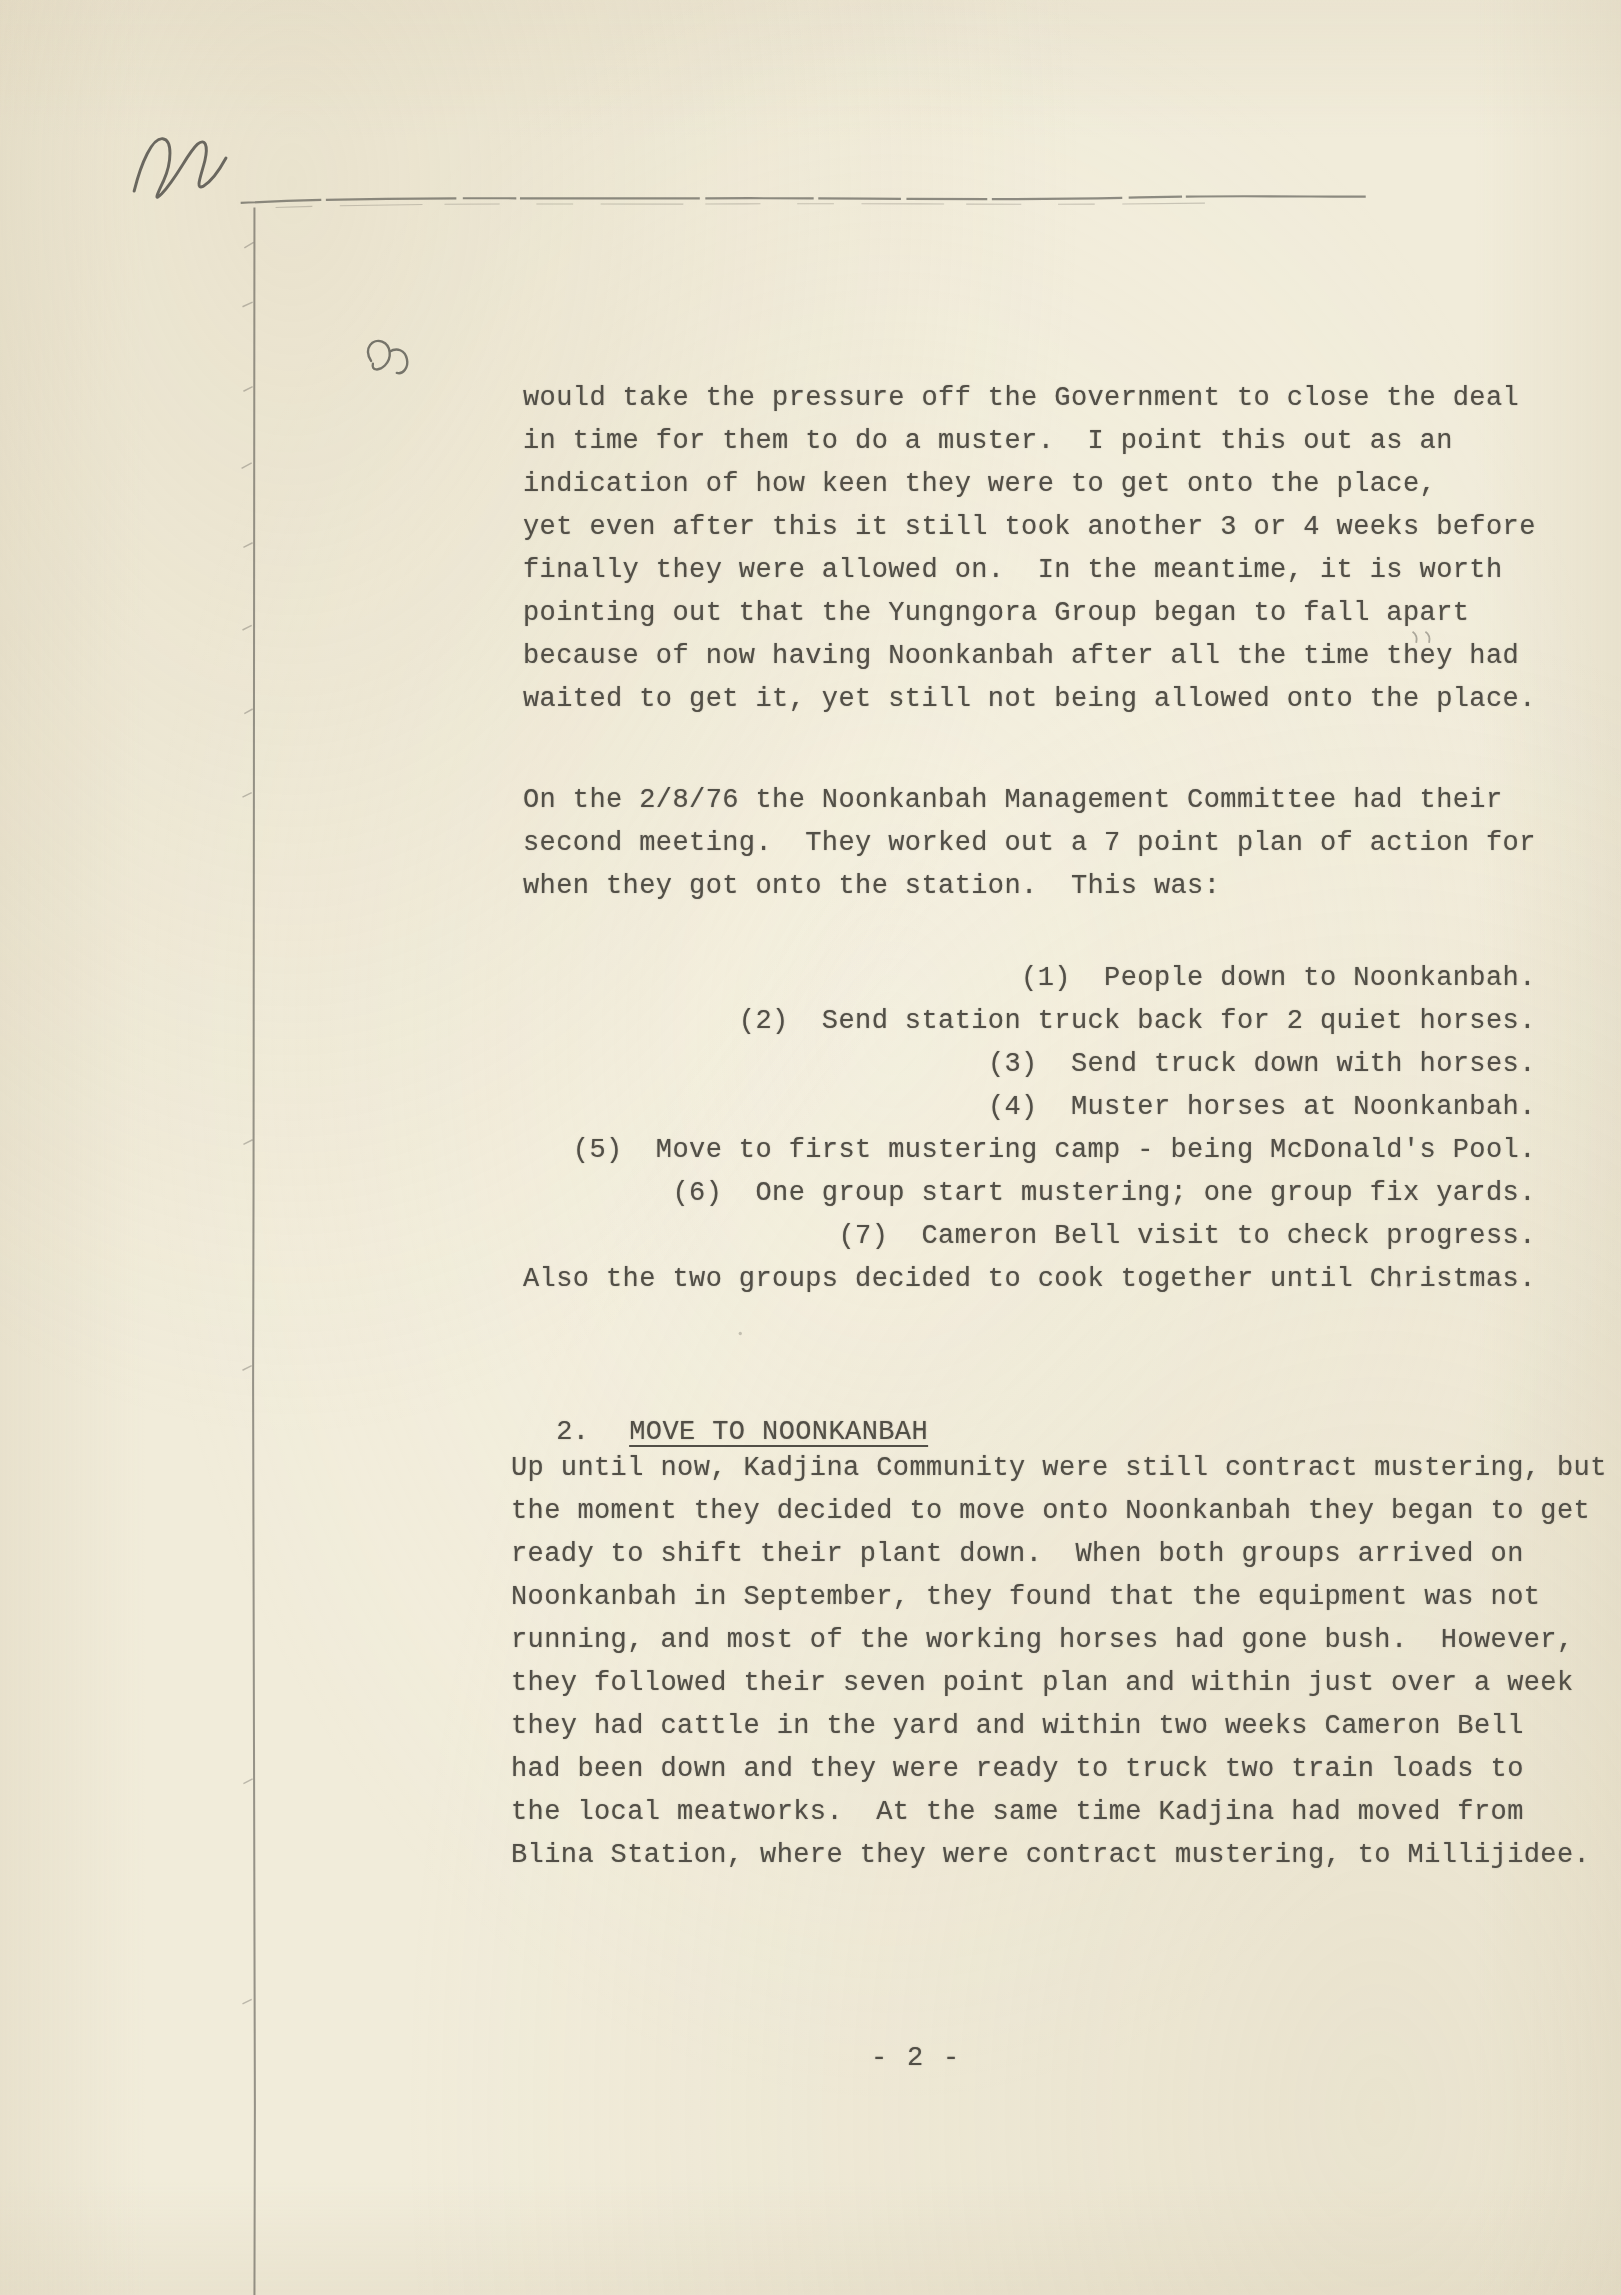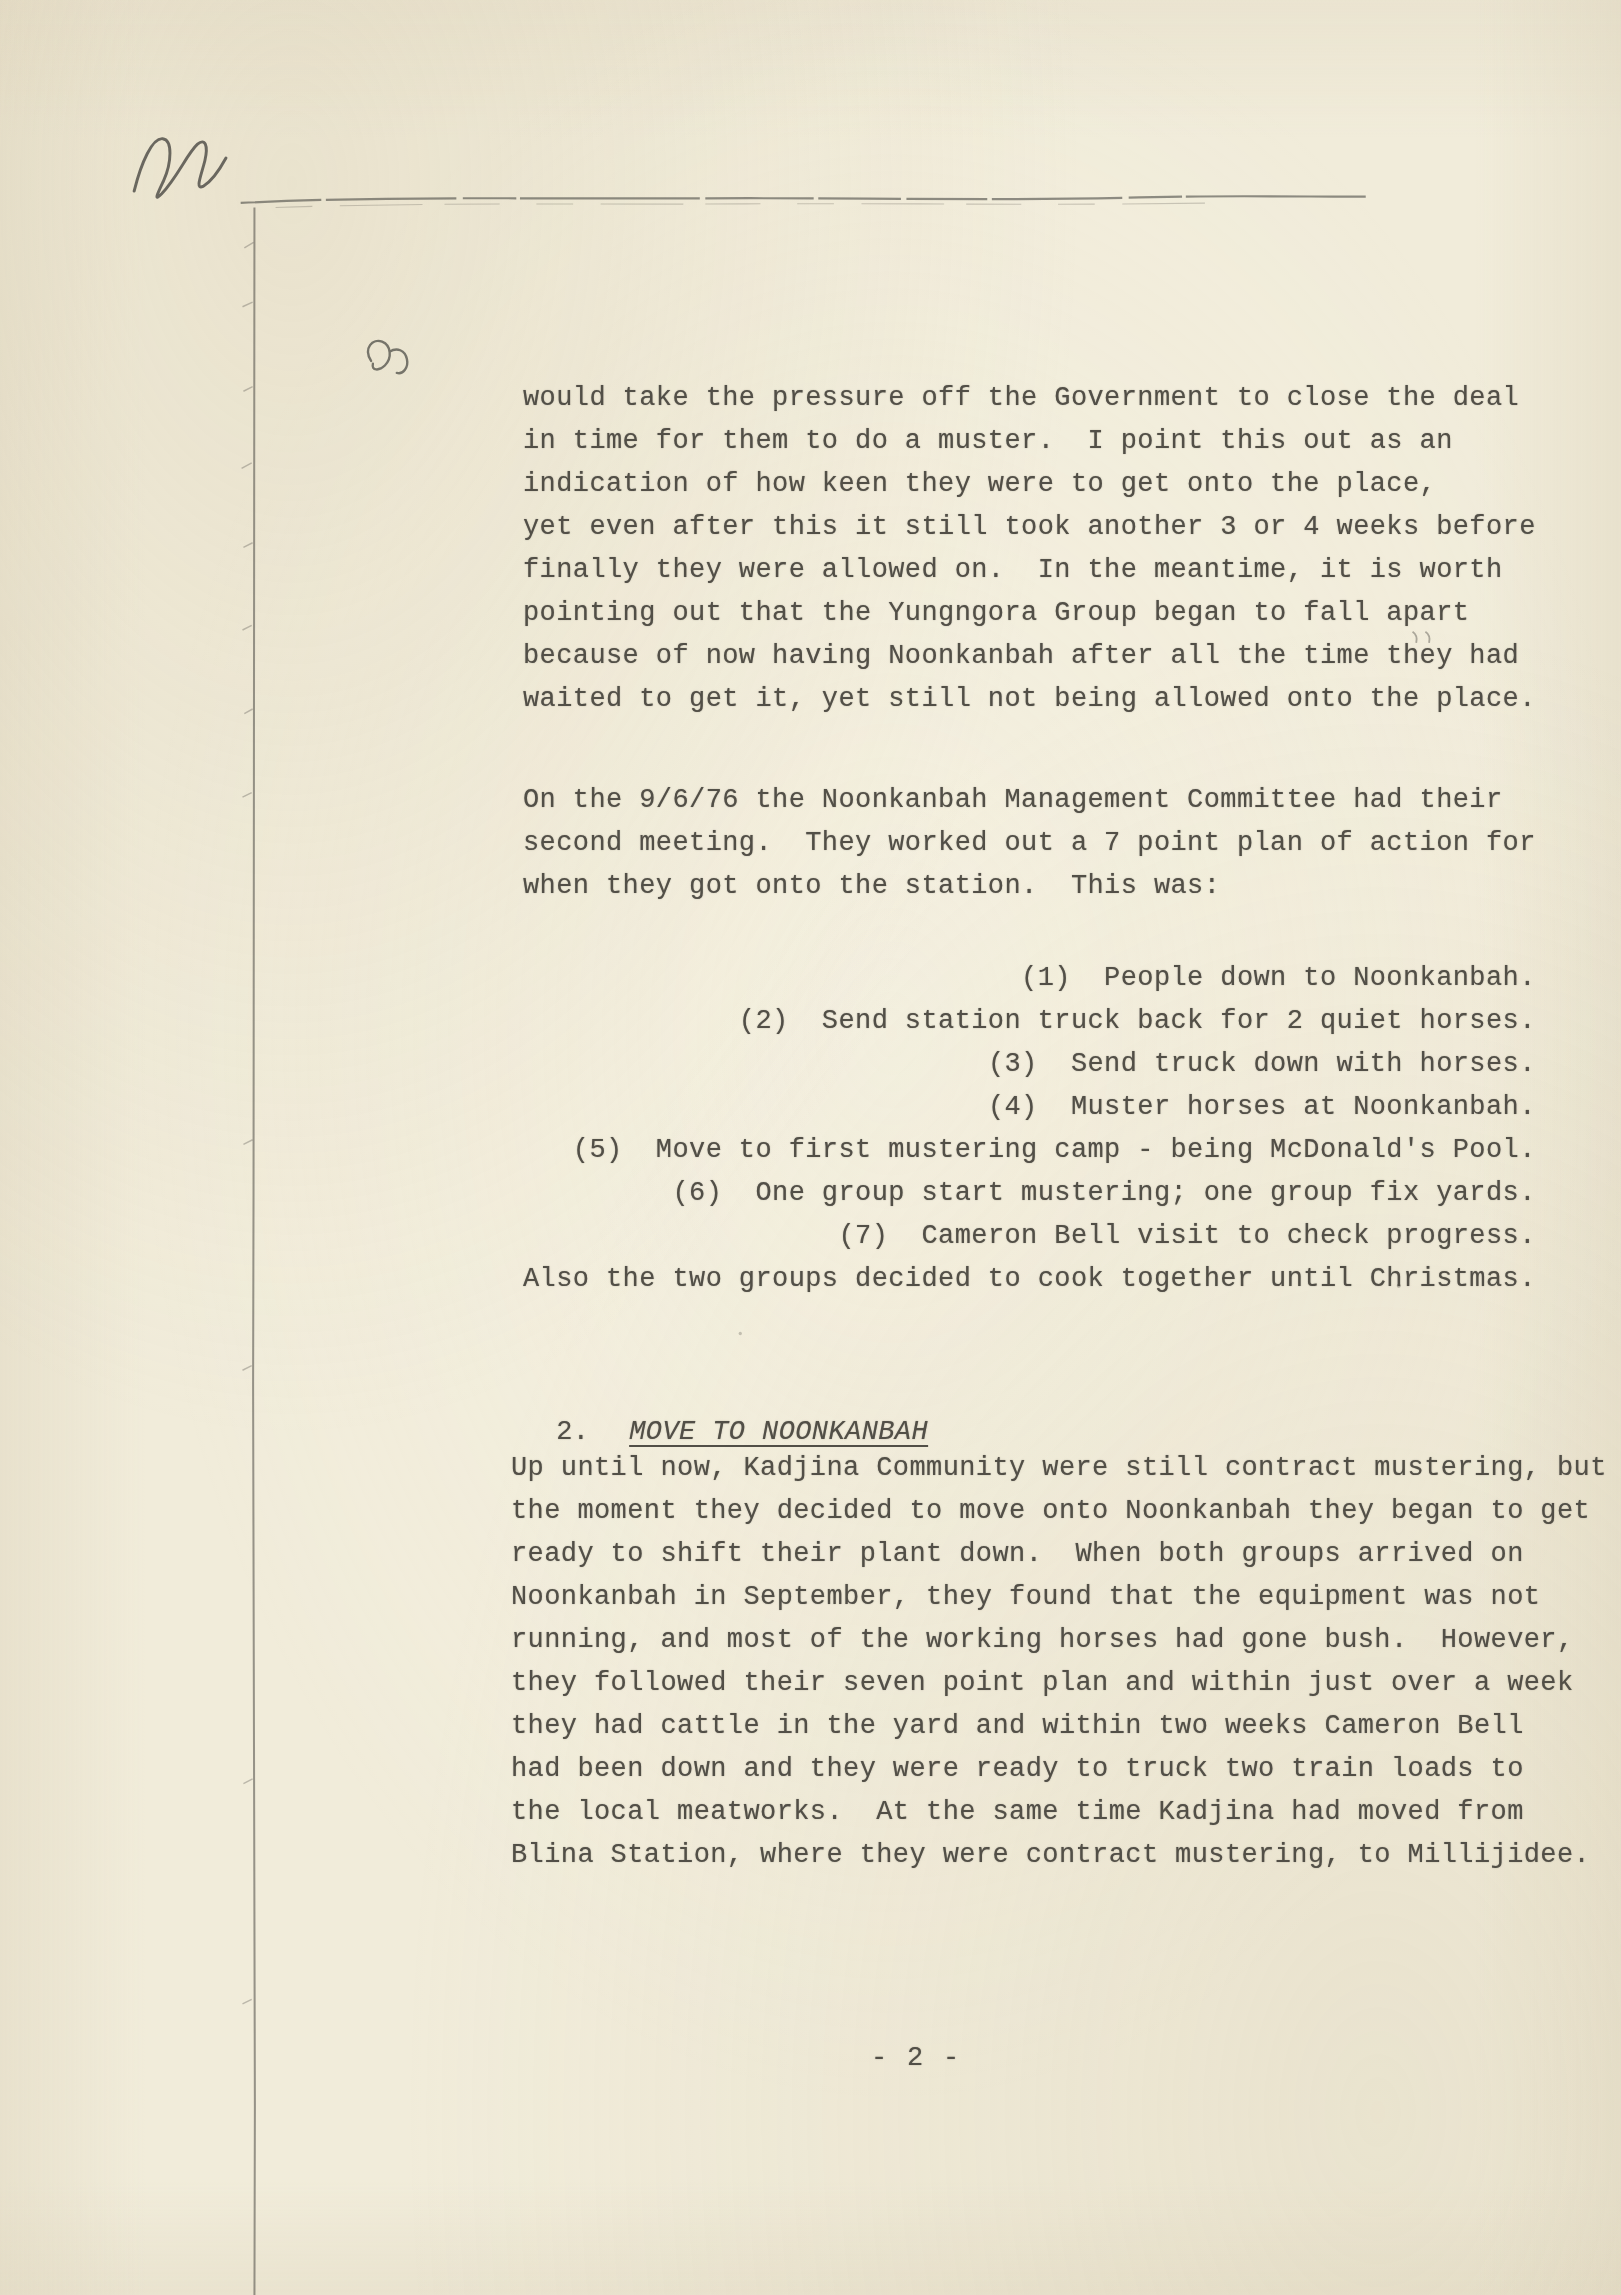--- a/index.html
+++ b/index.html
@@ -23,21 +23,20 @@
     letter-spacing:0.4px;
     color:#524f47;
     white-space:pre;
     text-shadow:0 0 1.2px rgba(82,79,71,0.55);
   }
   .heading .num{display:inline-block;width:73px;}
   .heading .title{
     text-decoration:underline;
     text-decoration-thickness:1.8px;
     text-underline-offset:6.4px;
-    font-style:italic;
   }
   .footer{letter-spacing:1.8px;}
 </style>
 </head>
 <body>
 
 <svg class="overlay" width="1622" height="2296" viewBox="0 0 1766 2500">
 
   <path d="M146,208 C154,176 166,150 177,151 C188,152 187,177 178,197
            C171,212 167,220 176,211 C193,193 204,167 215,157
@@ -64,21 +63,21 @@
 
 <div class="typed" style="left:523px; top:377px;">would take the pressure off the Government to close the deal
 in time for them to do a muster.  I point this out as an
 indication of how keen they were to get onto the place,
 yet even after this it still took another 3 or 4 weeks before
 finally they were allowed on.  In the meantime, it is worth
 pointing out that the Yungngora Group began to fall apart
 because of now having Noonkanbah after all the time they had
 waited to get it, yet still not being allowed onto the place.</div>
 
-<div class="typed" style="left:523px; top:779px;">On the 9/6/76 the Noonkanbah Management Committee had their
+<div class="typed" style="left:523px; top:779px;">On the 2/8/76 the Noonkanbah Management Committee had their
 second meeting.  They worked out a 7 point plan of action for
 when they got onto the station.  This was:</div>
 
 <div class="typed" style="left:523px; top:957px;text-align:right;">(1)  People down to Noonkanbah.
 (2)  Send station truck back for 2 quiet horses.
 (3)  Send truck down with horses.
 (4)  Muster horses at Noonkanbah.
 (5)  Move to first mustering camp - being McDonald's Pool.
 (6)  One group start mustering; one group fix yards.
 (7)  Cameron Bell visit to check progress.

